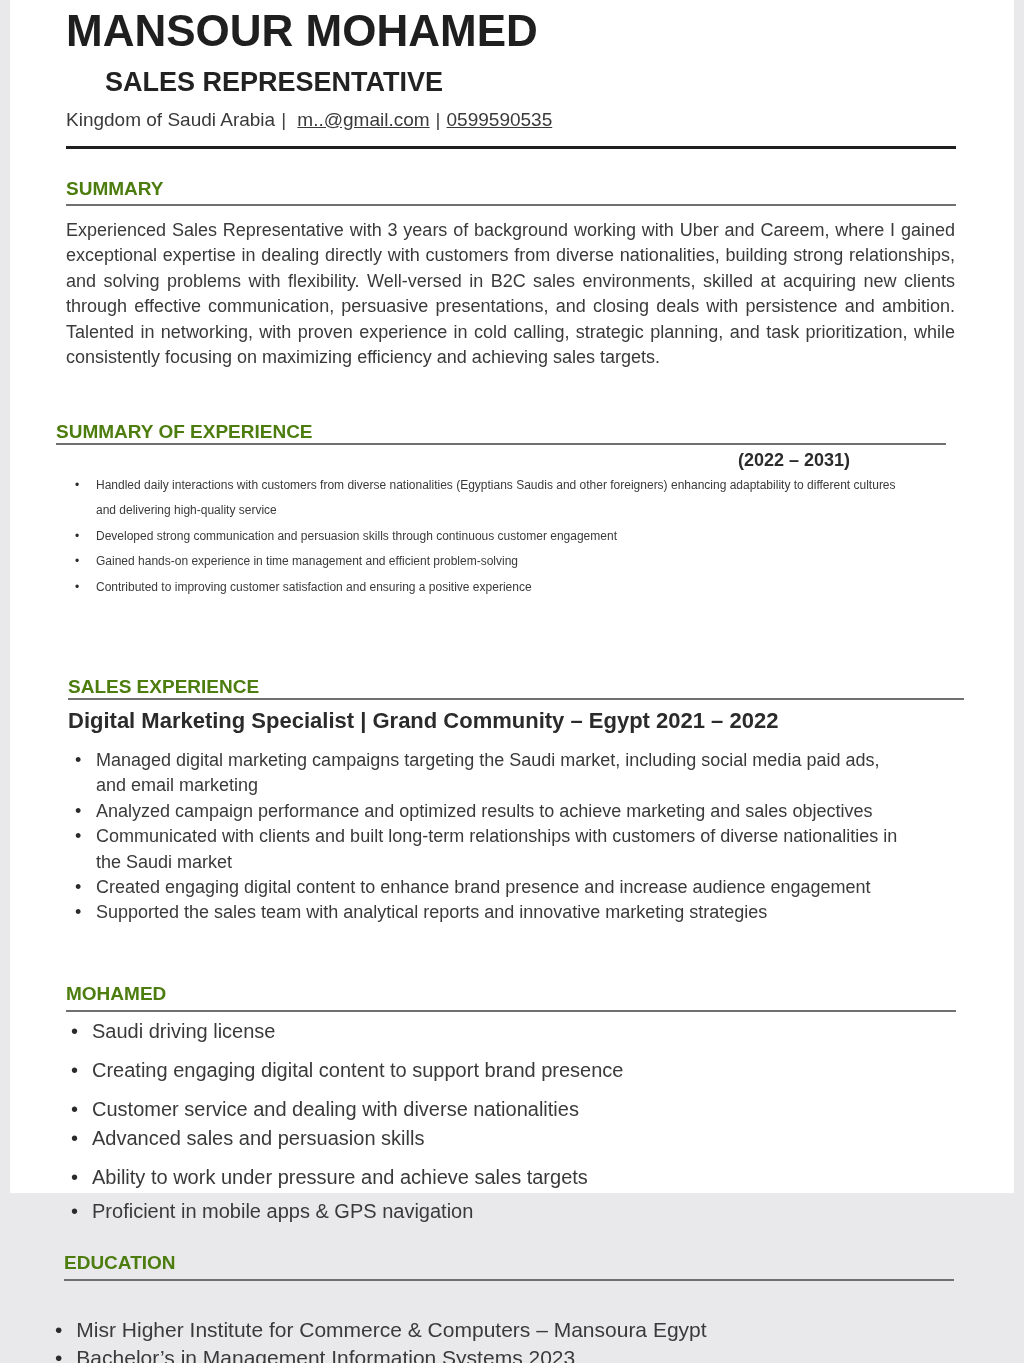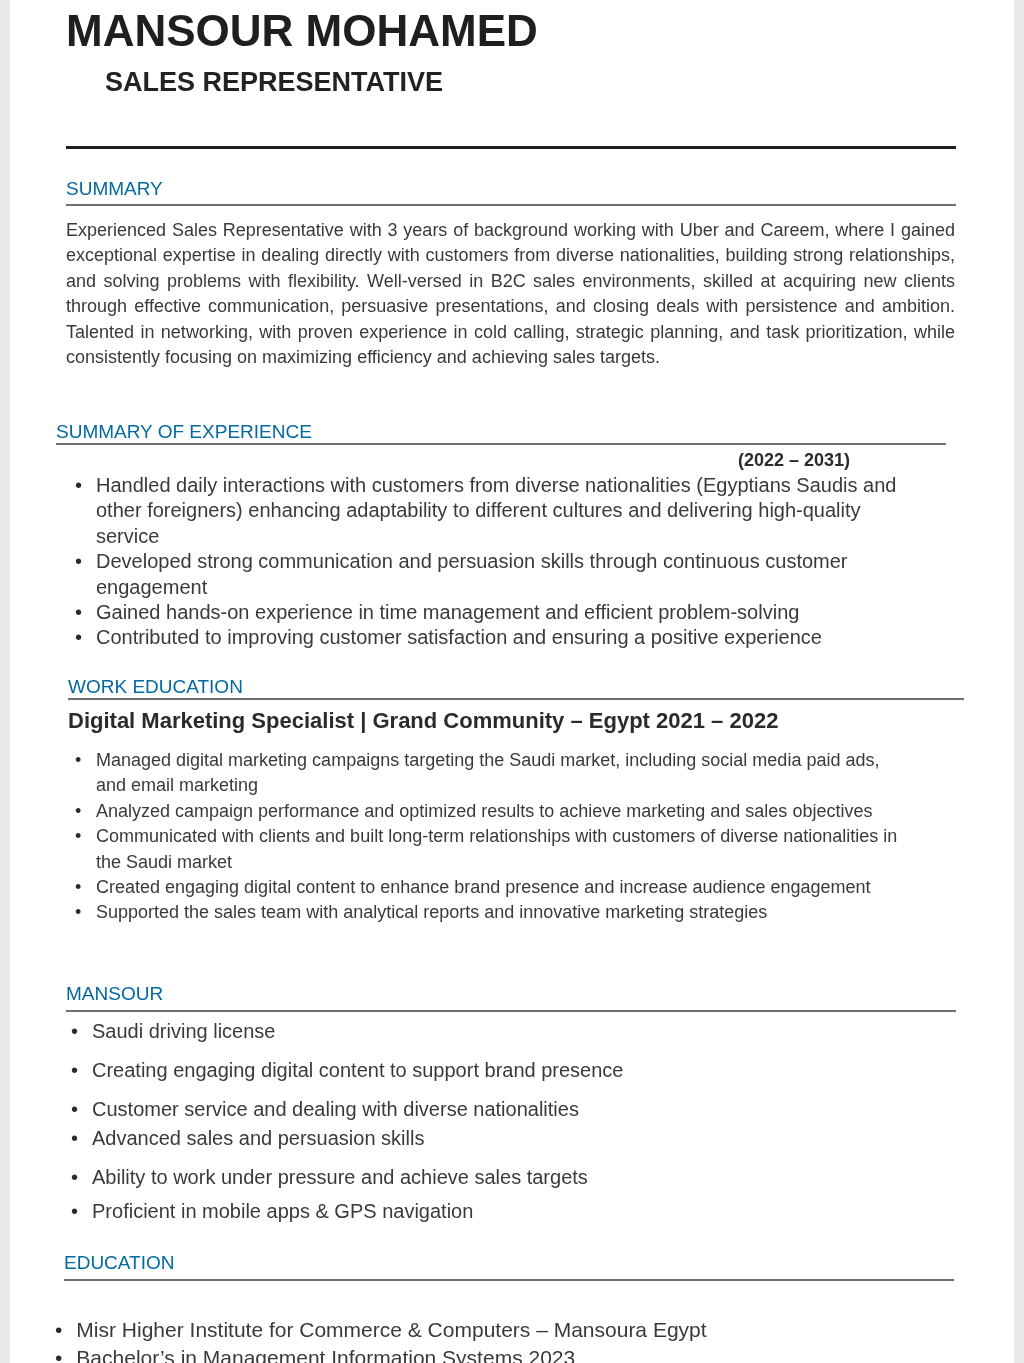--- a/index.html
+++ b/index.html
@@ -3,94 +3,98 @@
 <meta charset="utf-8">
 <style>
   html, body { margin: 0; padding: 0; }
   body {
     width: 1024px; height: 1363px; overflow: hidden;
     background: #e9e9eb;
     font-family: "Liberation Sans", sans-serif;
     color: #2b2b2b;
   }
   .page {
-    position: absolute; left: 10px; top: 0; width: 1004px; height: 1363px;
+    position: absolute; left: 10px; top: 0; width: 1004px; height: 1193px;
     background: #ffffff;
   }
   .abs { position: absolute; }
   .name {
     left: 56px; top: 6px; font-size: 44px; font-weight: bold; color: #1f1f1f;
     letter-spacing: 0px; white-space: nowrap;
   }
   .title {
     left: 56px; top: 67px; font-size: 27px; font-weight: bold; color: #222;
     white-space: nowrap;
     margin-left: 39px;
   }
   .contact {
     left: 56px; top: 109px; font-size: 19px; color: #3a3a3a; white-space: nowrap;
   }
   .contact .sep { margin: 0 6px 0 6px; color: #444; }
   .contact a { color: #3a3a3a; text-decoration: underline; }
   .thick-rule { left: 56px; top: 146px; width: 890px; height: 3px; background: #1f1f1f; }
-  .sec-head { font-size: 19px; font-weight: normal; color: #0369a1; white-space: nowrap; }
+  .sec-head { font-size: 19px; font-weight: bold; color: #4d7c0f; white-space: nowrap; }
   .rule { height: 2px; background: #707070; }
   .para {
     left: 56px; top: 218px; width: 889px; font-size: 18px; line-height: 25.4px;
     text-align: justify; color: #3a3a3a;
   }
   ul.blist { list-style: none; margin: 0; padding: 0; }
   ul.blist li { position: relative; padding-left: 29px; color: #3a3a3a; }
   ul.blist li::before {
     content: "•"; position: absolute; left: 8px; top: 0; color: #2b2b2b;
   }
-  .exp-list { left: 57px; top: 473px; width: 840px; font-size: 20px; line-height: 25.4px; }
+  .exp-list { left: 57px; top: 473px; width: 840px; font-size: 12px; line-height: 25.4px; }
   .work-list { left: 57px; top: 748px; width: 840px; font-size: 18px; line-height: 25.4px; }
   .date { left: 728px; top: 450px; font-size: 18px; font-weight: bold; color: #2b2b2b; }
   .job { left: 58px; top: 708px; font-size: 22px; font-weight: bold; color: #2b2b2b; white-space: nowrap; }
   .skill { left: 57px; font-size: 20px; color: #3a3a3a; white-space: nowrap; }
   .skill::before { content: "•"; margin-left: 4px; margin-right: 14px; color: #2b2b2b; }
   .edu { left: 43px; font-size: 21px; color: #3a3a3a; white-space: nowrap; margin-top: 14px; }
   .edu::before { content: "•"; margin-left: 2px; margin-right: 14px; color: #2b2b2b; }
 </style>
 </head>
 <body>
 
 <div class="page">
 
   <div class="abs name">MANSOUR MOHAMED</div>
   <div class="abs title">SALES REPRESENTATIVE</div>
+  <div class="abs contact">
+    <span>Kingdom of Saudi Arabia</span><span class="sep">|</span>
+    <a>m..@gmail.com</a><span class="sep">|</span><a>0599590535</a>
+  </div>
   <div class="abs thick-rule"></div>
 
   <div class="abs sec-head" style="left:56px; top:178px;">SUMMARY</div>
   <div class="abs rule" style="left:56px; top:204px; width:890px;"></div>
   <div class="abs para">Experienced Sales Representative with 3 years of background working with Uber and Careem, where I gained exceptional expertise in dealing directly with customers from diverse nationalities, building strong relationships, and solving problems with flexibility. Well-versed in B2C sales environments, skilled at acquiring new clients through effective communication, persuasive presentations, and closing deals with persistence and ambition. Talented in networking, with proven experience in cold calling, strategic planning, and task prioritization, while consistently focusing on maximizing efficiency and achieving sales targets.</div>
 
   <div class="abs sec-head" style="left:46px; top:421px;">SUMMARY OF EXPERIENCE</div>
   <div class="abs rule" style="left:46px; top:443px; width:890px;"></div>
   <div class="abs date">(2022 – 2031)</div>
   <ul class="abs blist exp-list">
     <li>Handled daily interactions with customers from diverse nationalities (Egyptians Saudis and other foreigners) enhancing adaptability to different cultures and delivering high-quality service</li>
     <li>Developed strong communication and persuasion skills through continuous customer engagement</li>
     <li>Gained hands-on experience in time management and efficient problem-solving</li>
     <li>Contributed to improving customer satisfaction and ensuring a positive experience</li>
   </ul>
 
-  <div class="abs sec-head" style="left:58px; top:676px;">WORK EDUCATION</div>
+  <div class="abs sec-head" style="left:58px; top:676px;">SALES EXPERIENCE</div>
   <div class="abs rule" style="left:58px; top:698px; width:896px;"></div>
   <div class="abs job">Digital Marketing Specialist | Grand Community – Egypt 2021 – 2022</div>
   <ul class="abs blist work-list">
     <li>Managed digital marketing campaigns targeting the Saudi market, including social media paid ads, and email marketing</li>
     <li>Analyzed campaign performance and optimized results to achieve marketing and sales objectives</li>
     <li>Communicated with clients and built long-term relationships with customers of diverse nationalities in the Saudi market</li>
     <li>Created engaging digital content to enhance brand presence and increase audience engagement</li>
     <li>Supported the sales team with analytical reports and innovative marketing strategies</li>
   </ul>
 
-  <div class="abs sec-head" style="left:56px; top:983px;">MANSOUR</div>
+  <div class="abs sec-head" style="left:56px; top:983px;">MOHAMED</div>
   <div class="abs rule" style="left:56px; top:1010px; width:890px;"></div>
   <div class="abs skill" style="top:1020px;text-align:center;">Saudi driving license</div>
   <div class="abs skill" style="top:1059px;">Creating engaging digital content to support brand presence</div>
   <div class="abs skill" style="top:1098px;">Customer service and dealing with diverse nationalities</div>
   <div class="abs skill" style="top:1127px;">Advanced sales and persuasion skills</div>
   <div class="abs skill" style="top:1166px;">Ability to work under pressure and achieve sales targets</div>
   <div class="abs skill" style="top:1200px;">Proficient in mobile apps &amp; GPS navigation</div>
 
   <div class="abs sec-head" style="left:54px; top:1252px;">EDUCATION</div>
   <div class="abs rule" style="left:54px; top:1279px; width:890px;"></div>

